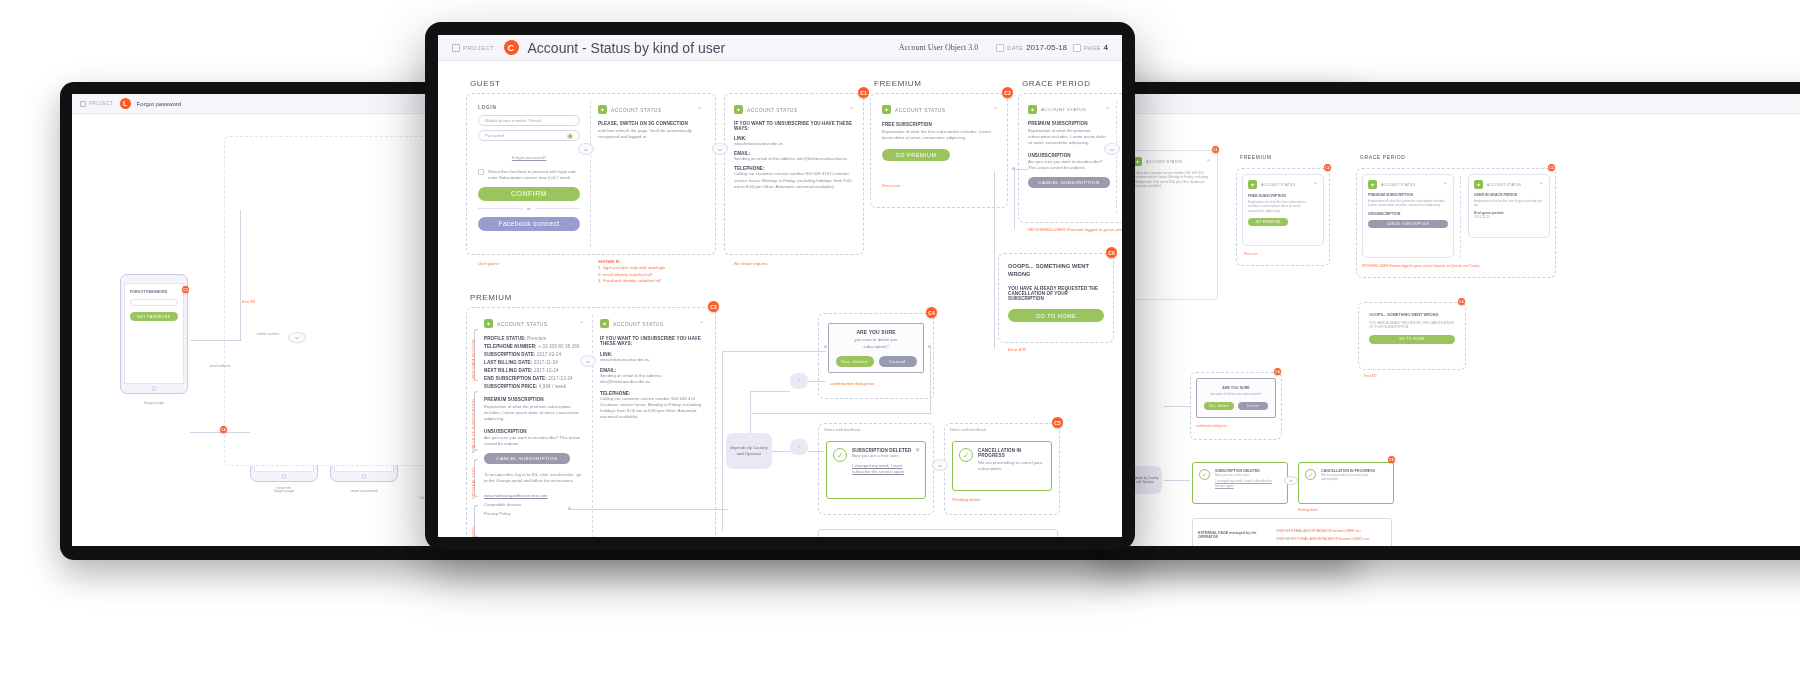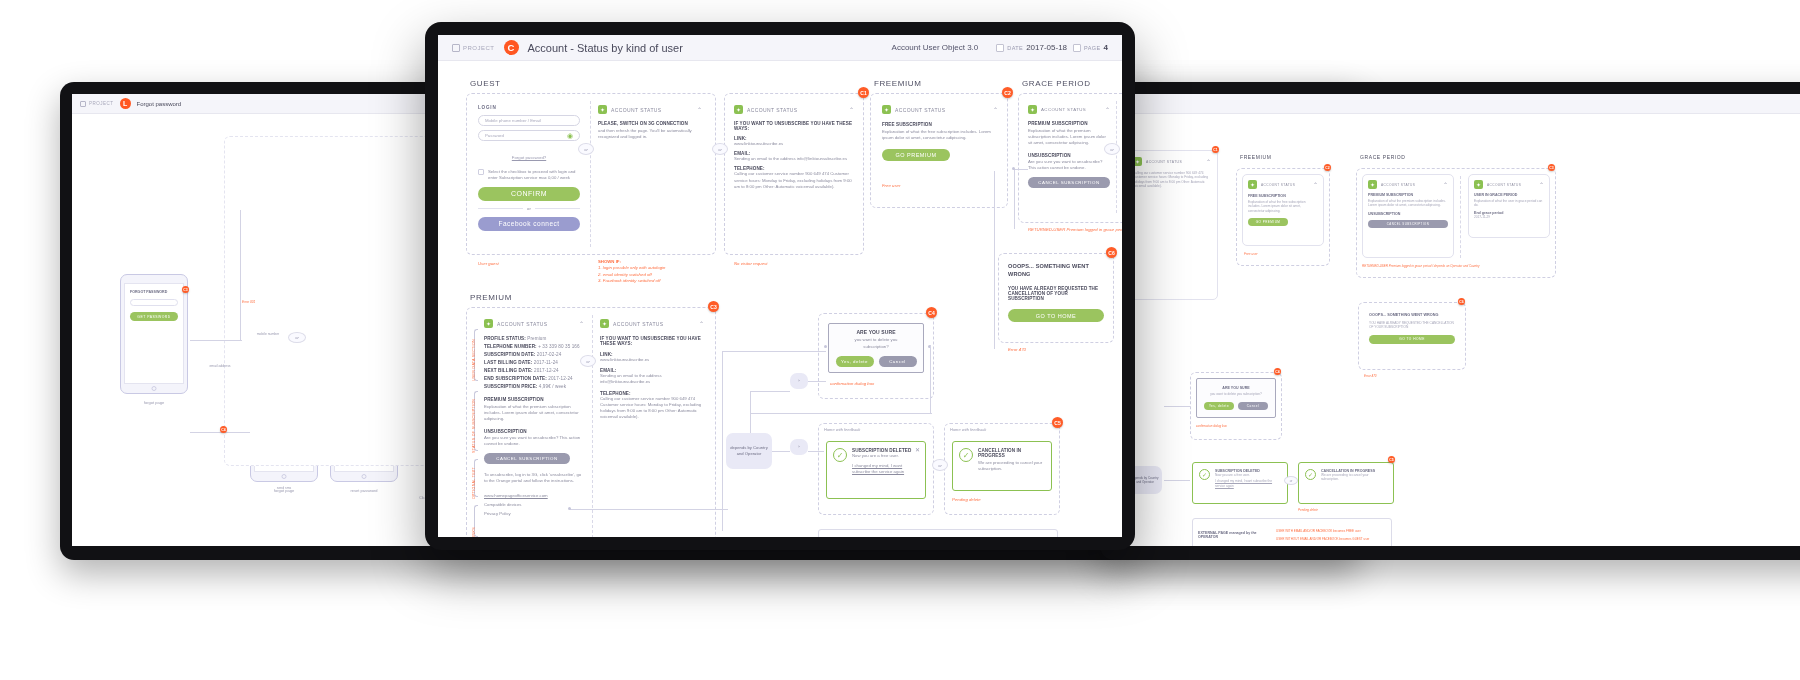--- a/index.html
+++ b/index.html
@@ -58,25 +58,25 @@
 
   .logo-c {
     width:11px;height:11px;border-radius:50%;
     background:#ff5722; color:#fff;
     display:flex;align-items:center;justify-content:center;
     font-size:7px; font-weight:bold; margin:0 6px;
   }
   .appbar.big .logo-c { width:15px;height:15px;font-size:9.5px; margin:0 9px; }
 
   .doc-title { color:#4a4a5c; font-size:6px; }
-  .appbar.big .doc-title { font-size:11px; }
+  .appbar.big .doc-title { font-size:14px; }
 
   .appbar .spacer { flex:1; }
 
-  .meta-obj { color:#53536a; font-size:5.5px; margin-right:8px; }
+  .meta-obj { color:#53536a; font-size:5.5px; margin-right:8px;font-family:Liberation Serif, serif; }
   .appbar.big .meta-obj { font-size:8px; margin-right:12px; }
 
   .meta-chip { display:flex; align-items:center; gap:3px; margin-left:6px; color:#9a9ab0; }
   .meta-chip .box { width:6px;height:6px;border:1px solid #c3c3d2;border-radius:1px; background:#fff;}
   .appbar.big .meta-chip .box { width:8px;height:8px; }
   .meta-chip .k { font-size:4px; text-transform:uppercase; letter-spacing:.4px; }
   .appbar.big .meta-chip .k { font-size:5.5px; }
   .meta-chip .v { font-size:5.5px; color:#4a4a5c; }
   .appbar.big .meta-chip .v { font-size:8px; }
   .meta-chip .v.bold { font-weight:bold; }

